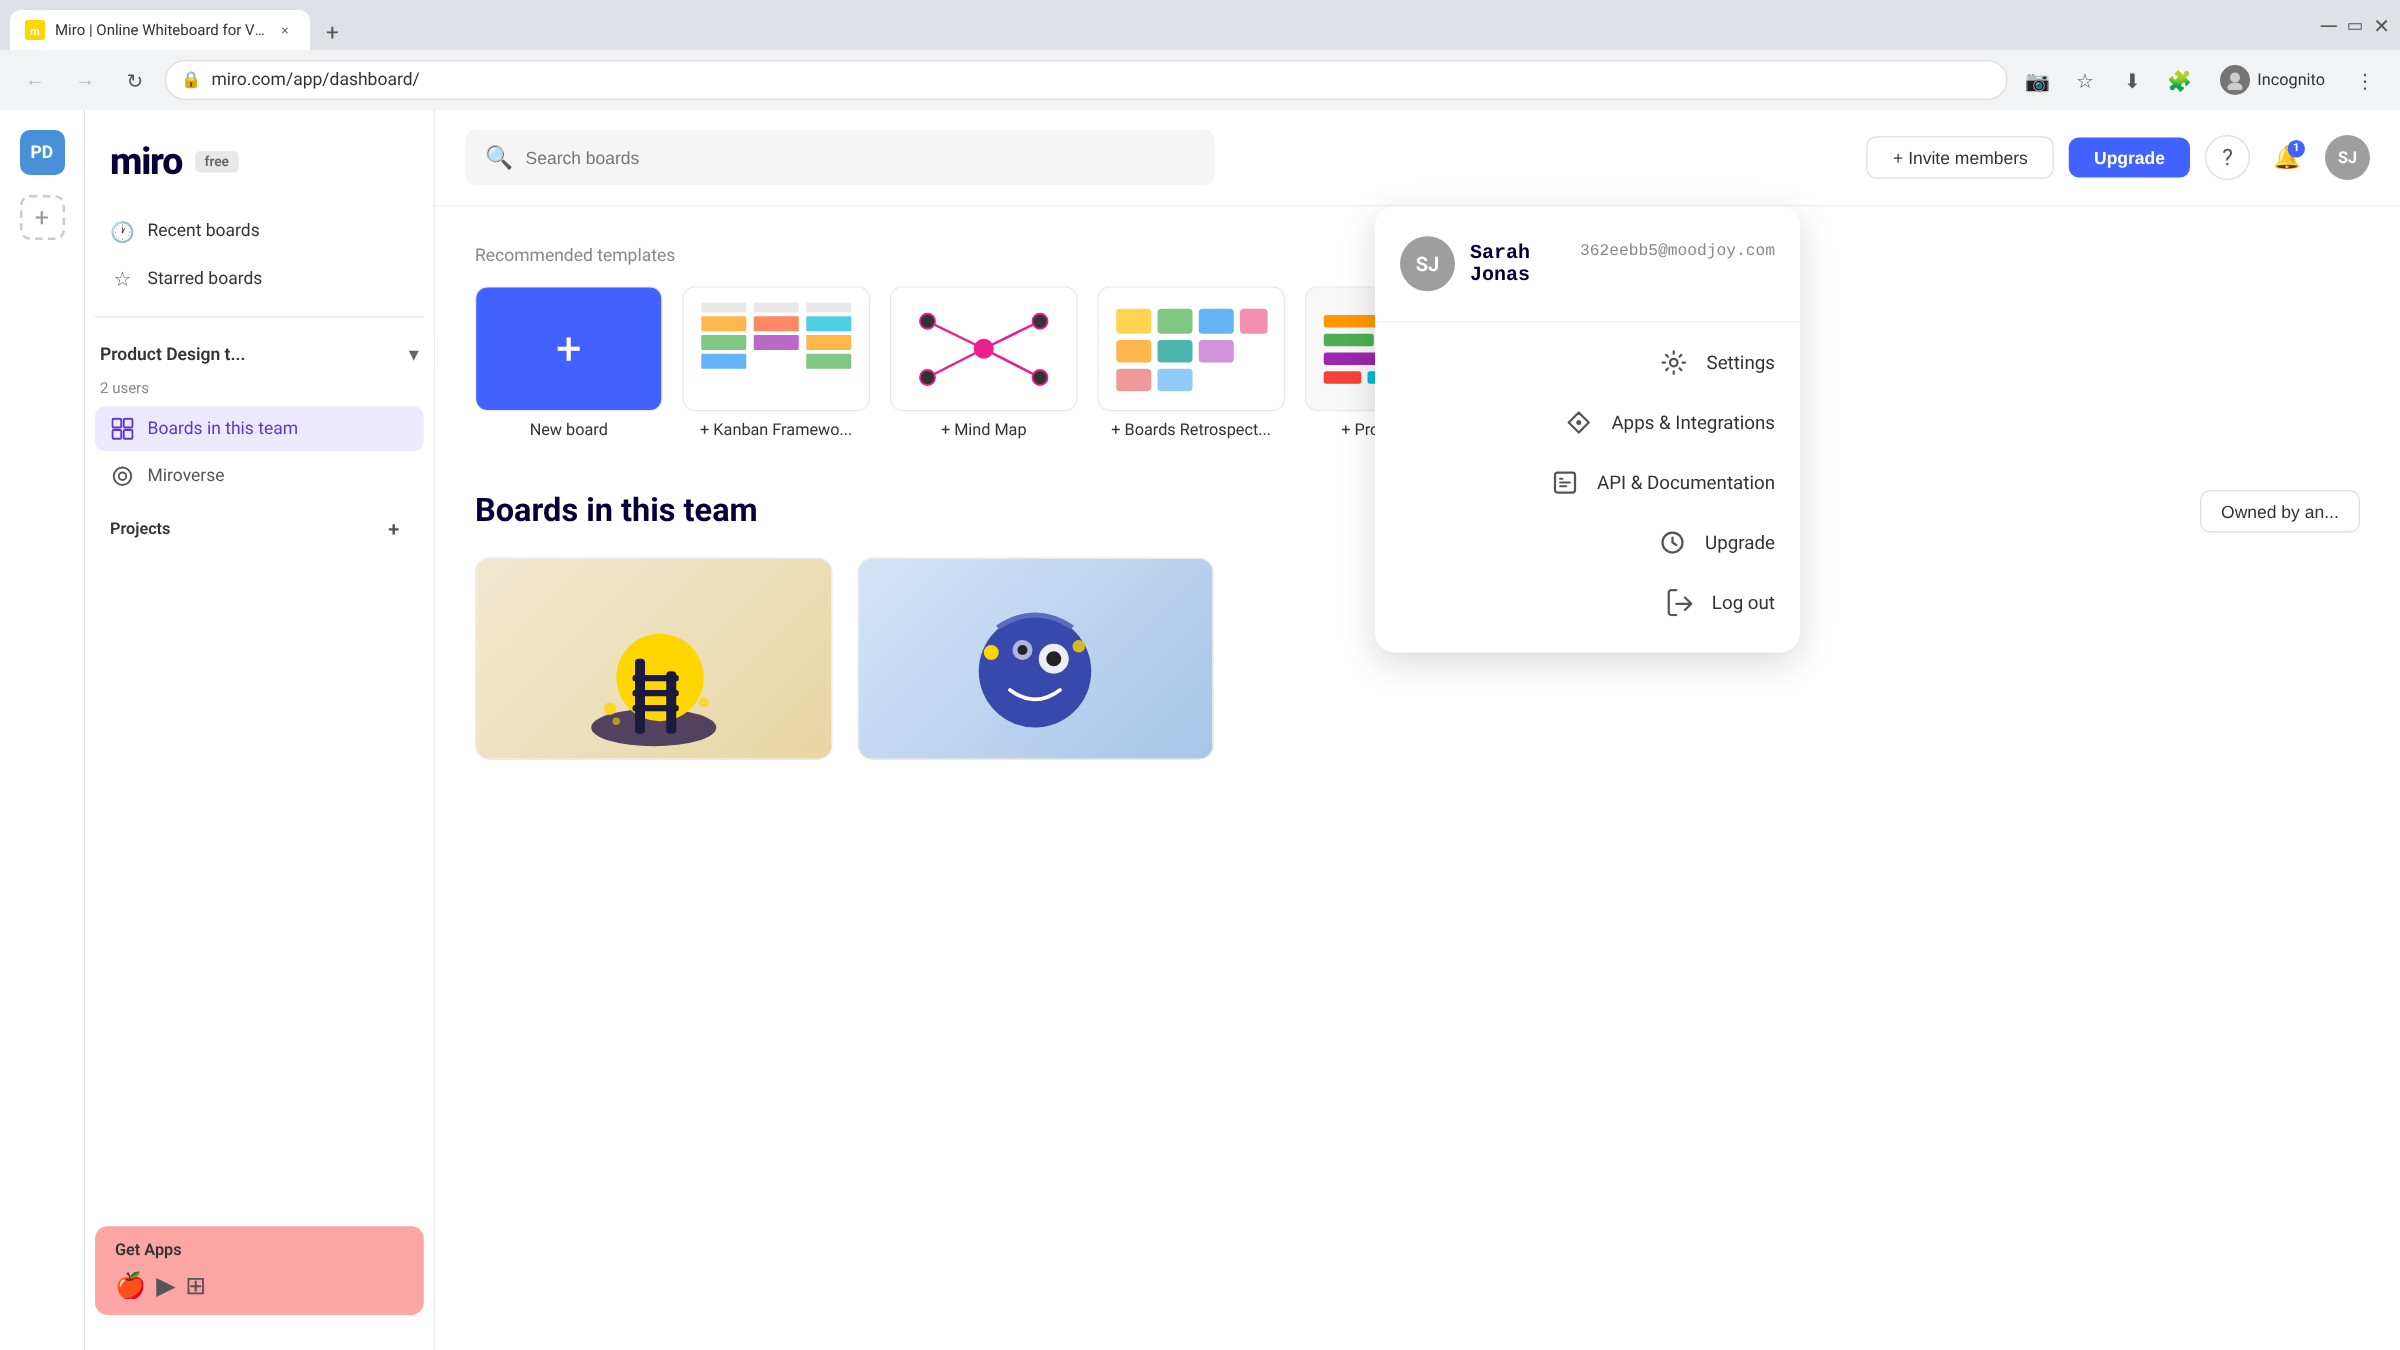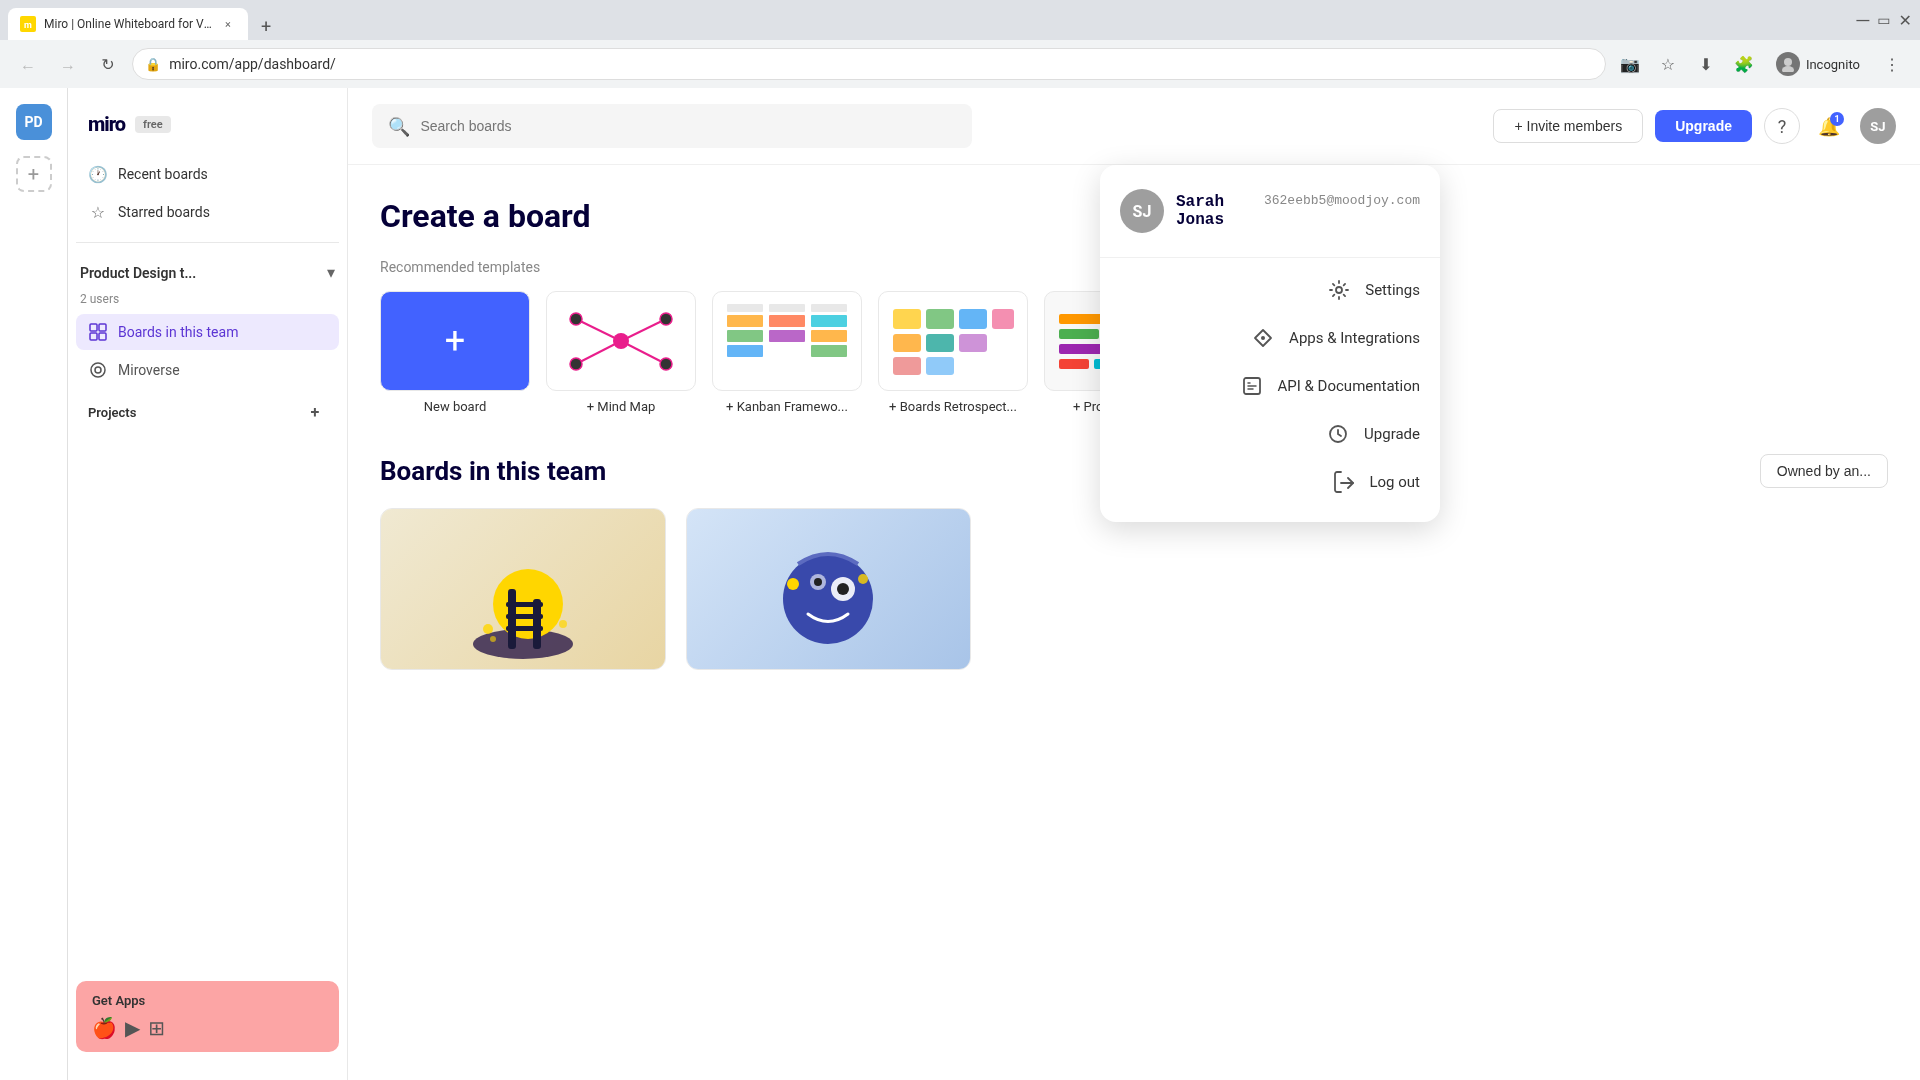--- a/index.html
+++ b/index.html
@@ -29,21 +29,21 @@
     .app-content { flex: 1; display: flex; background: #fff; overflow: hidden; }
 
     
     .left-rail { width: 68px; background: #fff; border-right: 1px solid #e0e0e0; display: flex; flex-direction: column; align-items: center; padding: 16px 0; gap: 16px; }
     .rail-avatar { width: 36px; height: 36px; border-radius: 8px; background: #4a90d9; display: flex; align-items: center; justify-content: center; font-size: 14px; font-weight: bold; color: #fff; cursor: pointer; }
     .rail-add-btn { width: 36px; height: 36px; border-radius: 8px; border: 2px dashed #ccc; display: flex; align-items: center; justify-content: center; font-size: 20px; color: #999; cursor: pointer; }
 
     
     .sidebar { width: 280px; background: #fff; border-right: 1px solid #e8e8e8; display: flex; flex-direction: column; padding: 16px 0; }
     .miro-logo { display: flex; align-items: center; gap: 10px; padding: 8px 20px 20px; }
-    .miro-logo-text { font-size: 20px; font-weight: 800; color: #050038; letter-spacing: -1px; }
+    .miro-logo-text { font-size: 30px; font-weight: 800; color: #050038; letter-spacing: -1px; }
     .miro-free-badge { background: #e8e8e8; color: #666; font-size: 11px; padding: 2px 8px; border-radius: 4px; font-weight: 600; }
     .sidebar-nav { display: flex; flex-direction: column; gap: 2px; padding: 0 8px; }
     .sidebar-nav-item { display: flex; align-items: center; gap: 10px; padding: 8px 12px; border-radius: 8px; cursor: pointer; font-size: 14px; color: #333; }
     .sidebar-nav-item .nav-icon { width: 20px; height: 20px; display: flex; align-items: center; justify-content: center; color: #666; font-size: 16px; }
     .sidebar-divider { height: 1px; background: #e8e8e8; margin: 12px 8px; }
     .team-dropdown { display: flex; align-items: center; gap: 8px; padding: 8px 12px; border-radius: 8px; cursor: pointer; background: #fff; }
     .team-users { font-size: 12px; color: #888; padding: 2px 12px 8px; }
     .sidebar-team-nav { display: flex; flex-direction: column; gap: 2px; padding: 0 8px; }
     .sidebar-team-item { display: flex; align-items: center; gap: 10px; padding: 8px 12px; border-radius: 8px; cursor: pointer; font-size: 14px; }
     .sidebar-team-item.active { background: #ede9fe; color: #5c35d4; }
@@ -249,47 +249,29 @@
             <span>🔔</span>
             <div class="notif-badge">1</div>
           </div>
           <div class="user-avatar">
             <span>SJ</span>
           </div>
         </div>
       </div>
 
       <div class="board-content">
-        <h1 class="section-title">Create a board</h1>
         <p class="templates-label">Recommended templates</p>
 
         <div class="templates-grid">
 
           <div class="template-card">
             <div class="template-preview new-board-card">
               <span class="new-board-icon">+</span>
             </div>
             <span class="template-name">New board</span>
-          </div>
-
-          <div class="template-card">
-            <div class="template-preview mind-map">
-              <svg width="130" height="85" viewBox="0 0 130 85">
-                <line x1="65" y1="42" x2="20" y2="20" stroke="#e91e8c" stroke-width="2"></line>
-                <line x1="65" y1="42" x2="20" y2="65" stroke="#e91e8c" stroke-width="2"></line>
-                <line x1="65" y1="42" x2="110" y2="20" stroke="#e91e8c" stroke-width="2"></line>
-                <line x1="65" y1="42" x2="110" y2="65" stroke="#e91e8c" stroke-width="2"></line>
-                <circle cx="65" cy="42" r="8" fill="#e91e8c"></circle>
-                <circle cx="20" cy="20" r="6" fill="#333" stroke="#e91e8c" stroke-width="1.5"></circle>
-                <circle cx="20" cy="65" r="6" fill="#333" stroke="#e91e8c" stroke-width="1.5"></circle>
-                <circle cx="110" cy="20" r="6" fill="#333" stroke="#e91e8c" stroke-width="1.5"></circle>
-                <circle cx="110" cy="65" r="6" fill="#333" stroke="#e91e8c" stroke-width="1.5"></circle>
-              </svg>
-            </div>
-            <span class="template-name">+ Mind Map</span>
           </div>
 
           <div class="template-card">
             <div class="template-preview kanban">
               <svg width="130" height="85" viewBox="0 0 130 85">
                 <rect x="5" y="5" width="36" height="8" rx="1" fill="#e8e8e8"></rect>
                 <rect x="5" y="16" width="36" height="12" rx="1" fill="#ff9800" opacity="0.7"></rect>
                 <rect x="5" y="31" width="36" height="12" rx="1" fill="#4caf50" opacity="0.7"></rect>
                 <rect x="5" y="46" width="36" height="12" rx="1" fill="#2196f3" opacity="0.7"></rect>
                 <rect x="47" y="5" width="36" height="8" rx="1" fill="#e8e8e8"></rect>
@@ -298,20 +280,37 @@
                 <rect x="89" y="5" width="36" height="8" rx="1" fill="#e8e8e8"></rect>
                 <rect x="89" y="16" width="36" height="12" rx="1" fill="#00bcd4" opacity="0.7"></rect>
                 <rect x="89" y="31" width="36" height="12" rx="1" fill="#ff9800" opacity="0.7"></rect>
                 <rect x="89" y="46" width="36" height="12" rx="1" fill="#4caf50" opacity="0.7"></rect>
               </svg>
             </div>
             <span class="template-name">+ Kanban Framewo...</span>
           </div>
 
           <div class="template-card">
+            <div class="template-preview mind-map">
+              <svg width="130" height="85" viewBox="0 0 130 85">
+                <line x1="65" y1="42" x2="20" y2="20" stroke="#e91e8c" stroke-width="2"></line>
+                <line x1="65" y1="42" x2="20" y2="65" stroke="#e91e8c" stroke-width="2"></line>
+                <line x1="65" y1="42" x2="110" y2="20" stroke="#e91e8c" stroke-width="2"></line>
+                <line x1="65" y1="42" x2="110" y2="65" stroke="#e91e8c" stroke-width="2"></line>
+                <circle cx="65" cy="42" r="8" fill="#e91e8c"></circle>
+                <circle cx="20" cy="20" r="6" fill="#333" stroke="#e91e8c" stroke-width="1.5"></circle>
+                <circle cx="20" cy="65" r="6" fill="#333" stroke="#e91e8c" stroke-width="1.5"></circle>
+                <circle cx="110" cy="20" r="6" fill="#333" stroke="#e91e8c" stroke-width="1.5"></circle>
+                <circle cx="110" cy="65" r="6" fill="#333" stroke="#e91e8c" stroke-width="1.5"></circle>
+              </svg>
+            </div>
+            <span class="template-name">+ Mind Map</span>
+          </div>
+
+          <div class="template-card">
             <div class="template-preview retro">
               <svg width="130" height="85" viewBox="0 0 130 85">
                 <rect x="5" y="10" width="28" height="20" rx="3" fill="#ffd54f"></rect>
                 <rect x="38" y="10" width="28" height="20" rx="3" fill="#81c784"></rect>
                 <rect x="71" y="10" width="28" height="20" rx="3" fill="#64b5f6"></rect>
                 <rect x="104" y="10" width="22" height="20" rx="3" fill="#f48fb1"></rect>
                 <rect x="5" y="35" width="28" height="18" rx="3" fill="#ffb74d"></rect>
                 <rect x="38" y="35" width="28" height="18" rx="3" fill="#4db6ac"></rect>
                 <rect x="71" y="35" width="28" height="18" rx="3" fill="#ce93d8"></rect>
                 <rect x="5" y="58" width="28" height="18" rx="3" fill="#ef9a9a"></rect>

